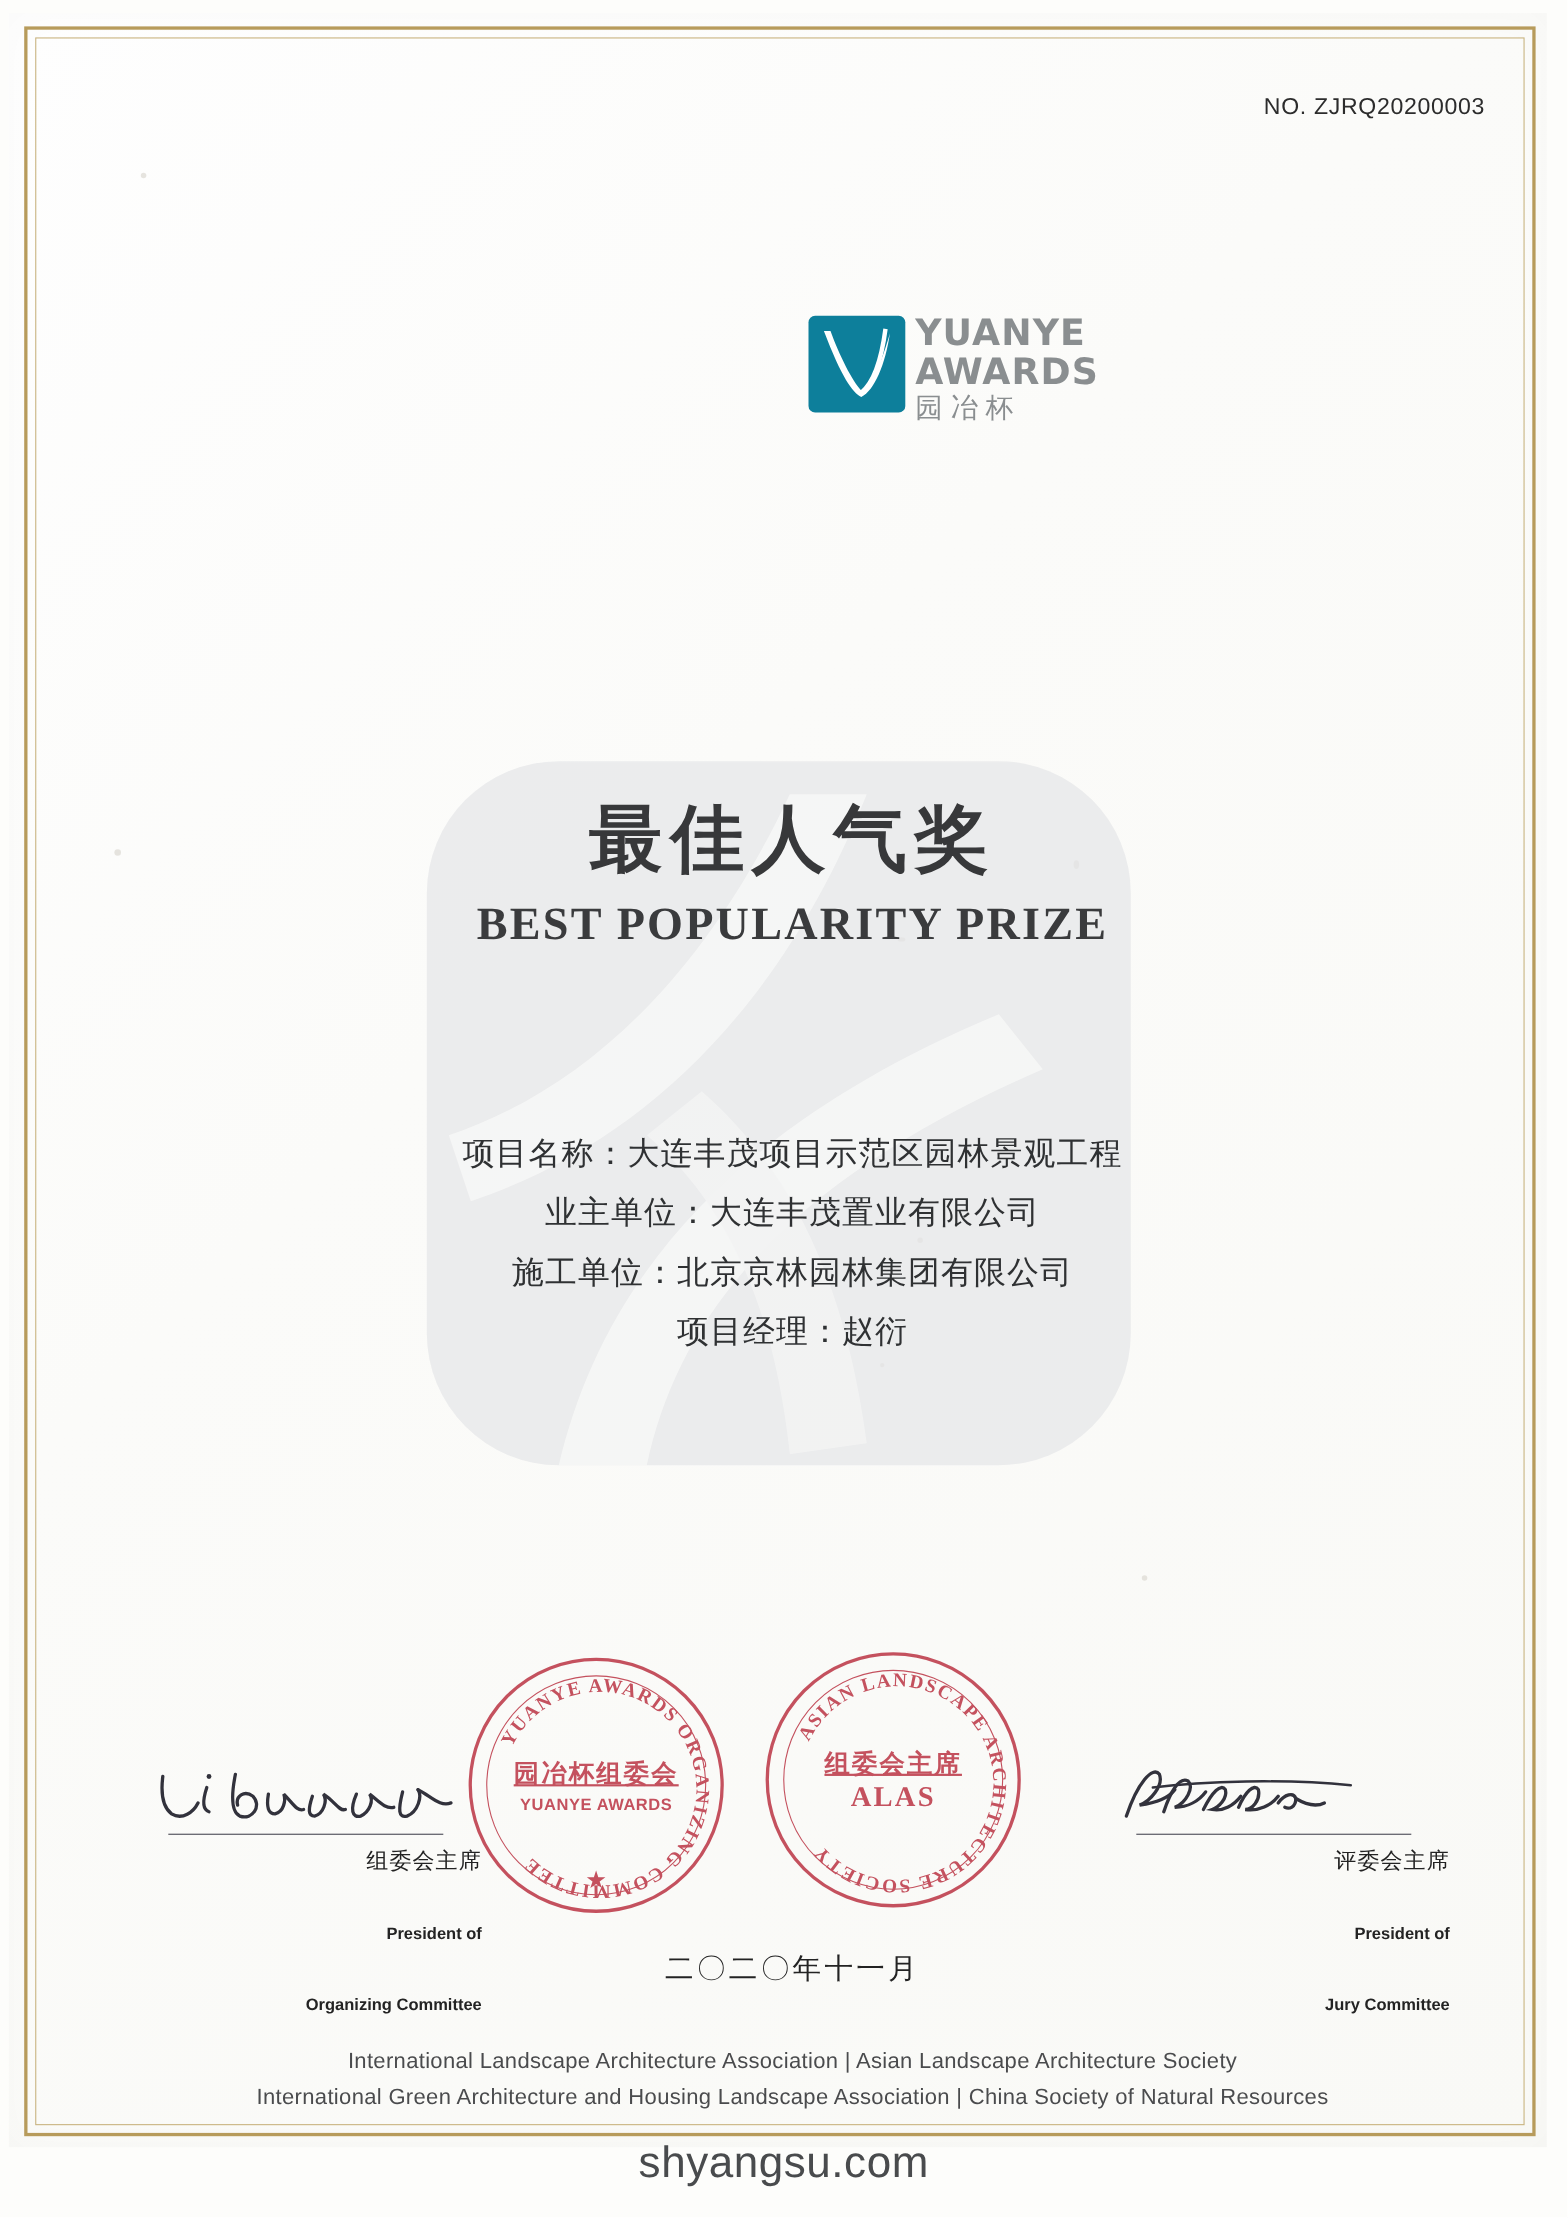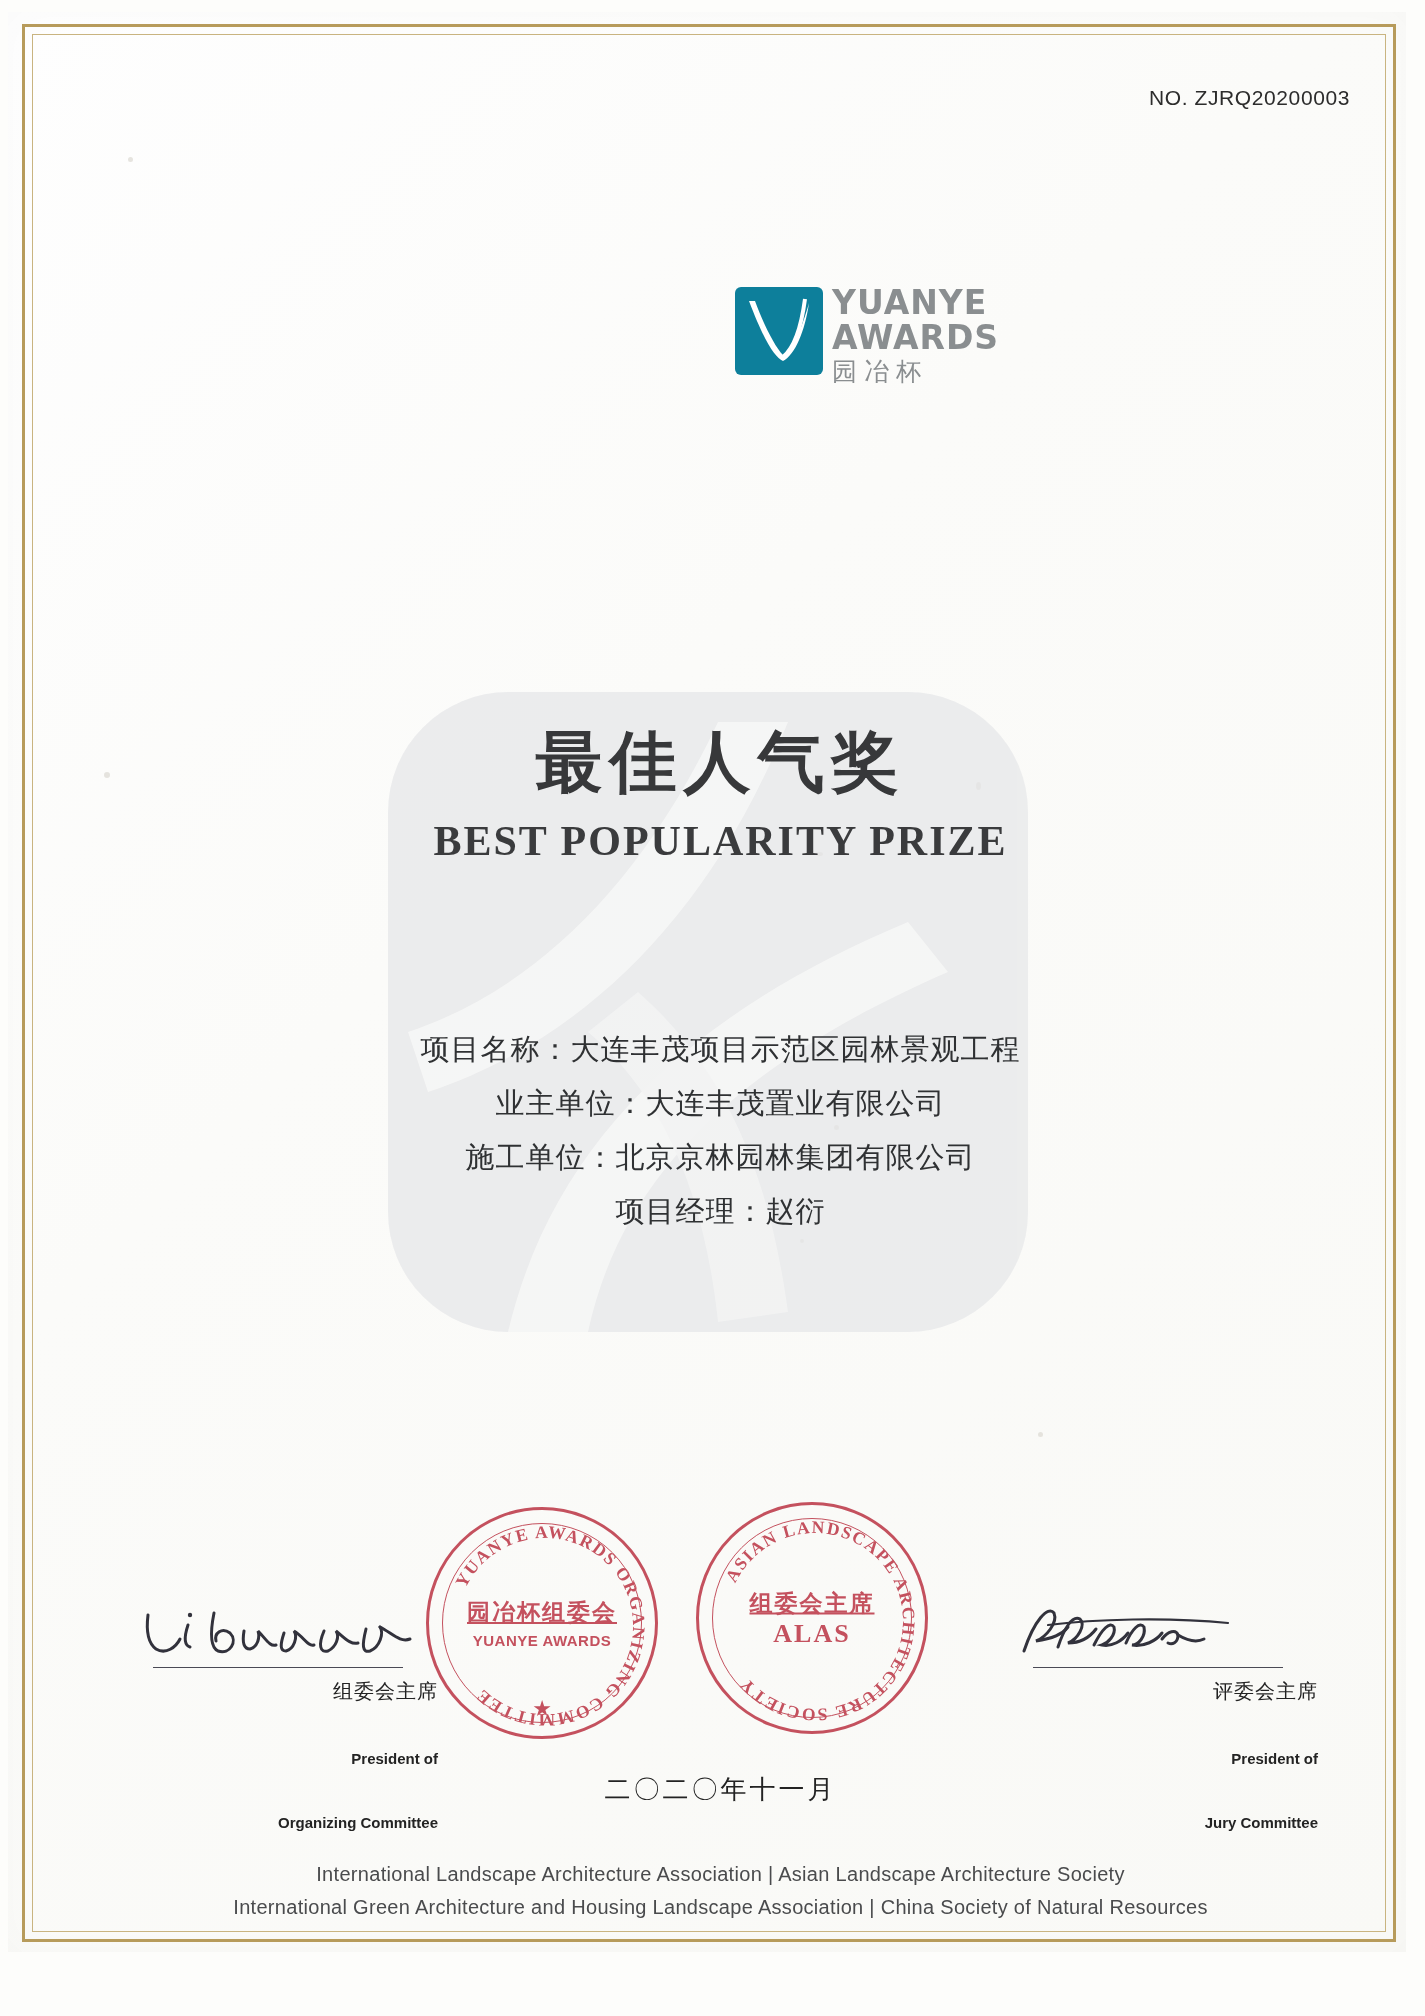--- a/index.html
+++ b/index.html
@@ -441,13 +441,14 @@
 
     <div class="date">二〇二〇年十一月</div>
 
     <div class="footer">
       <div class="fline">International Landscape Architecture Association | Asian Landscape Architecture Society</div>
       <div class="fline">International Green Architecture and Housing Landscape Association | China Society of Natural Resources</div>
     </div>
 
   </div>
 
+  <div class="url">shyangsu.com</div>
 </div>
 
 </body></html>

